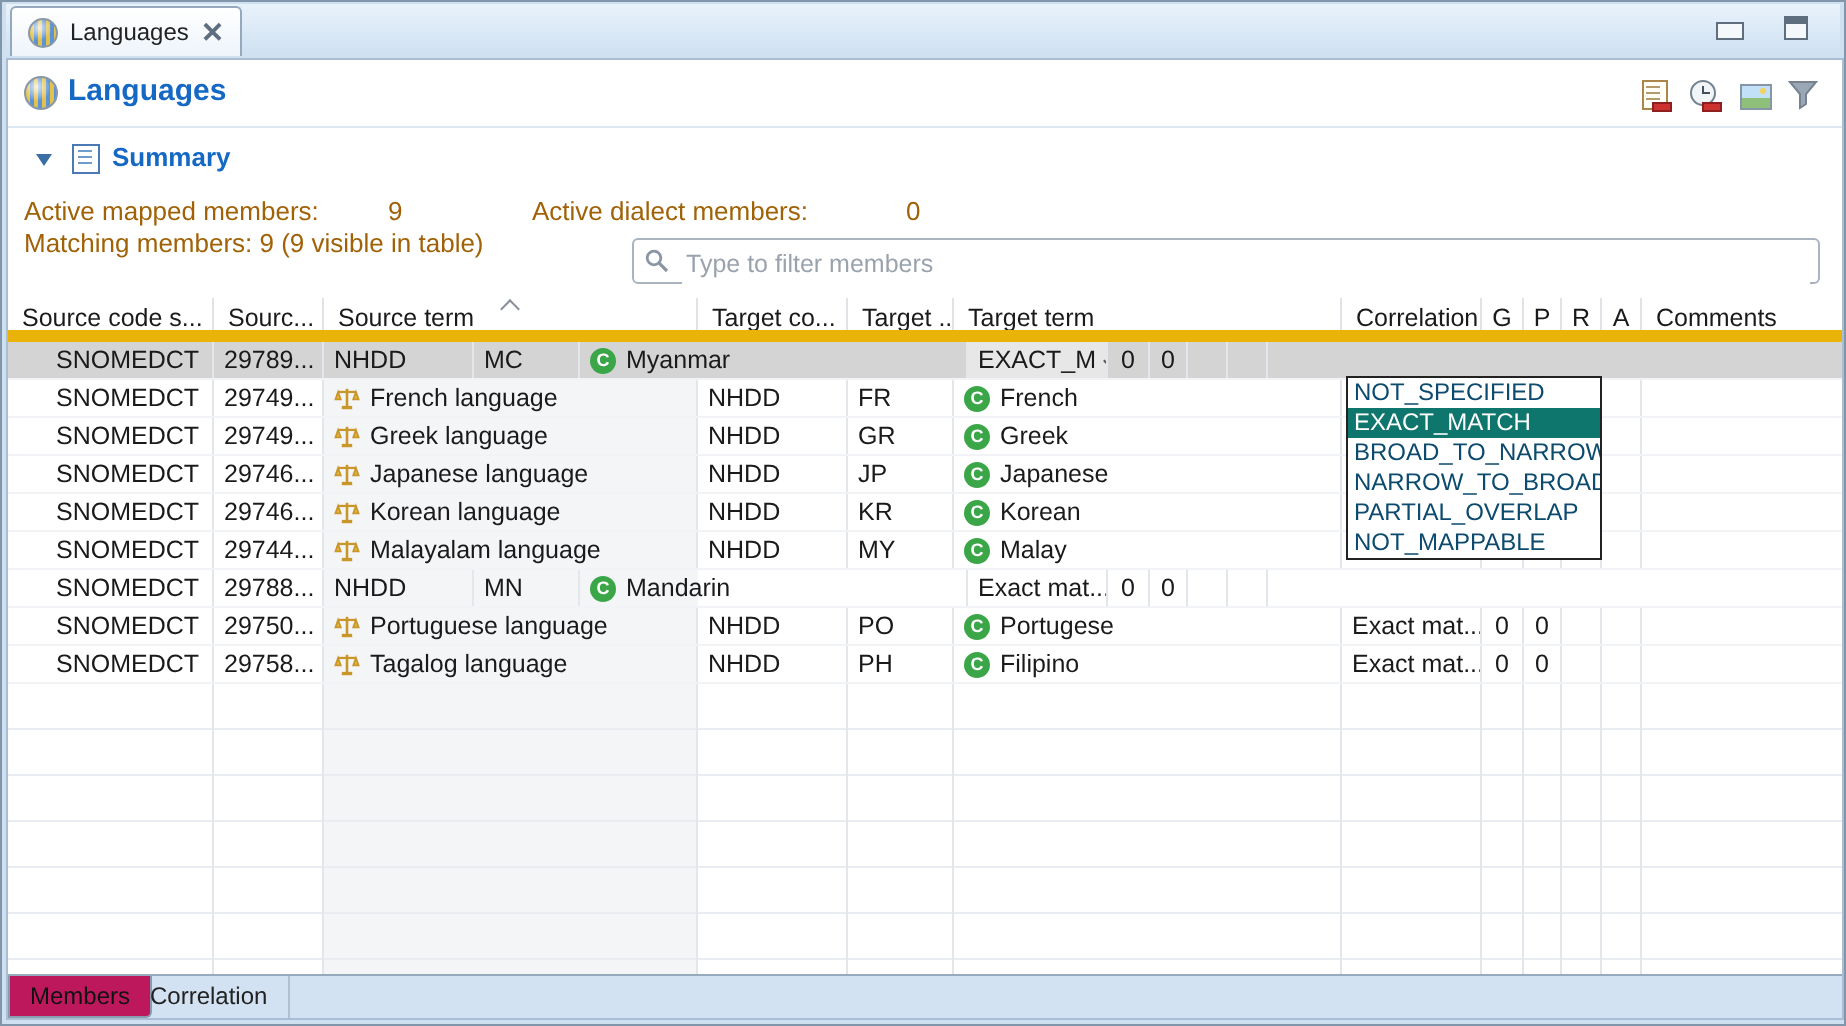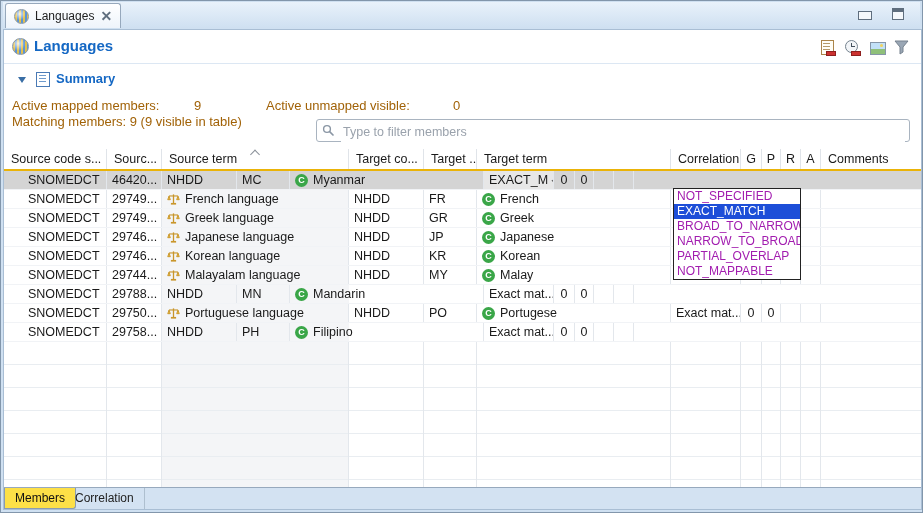--- a/index.html
+++ b/index.html
@@ -59,21 +59,21 @@
   .filter{position:absolute;left:312px;top:89px;width:594px;height:23px;box-sizing:border-box;
       border:1px solid #a9b4c0;border-radius:3px;background:#fff;}
   .filter input{position:absolute;left:24px;top:1px;width:560px;height:19px;border:none;outline:none;
       font-family:"Liberation Sans",sans-serif;font-size:12.5px;color:#6d28d9;}
   .filter input::placeholder{color:#9aa2ac;}
   .mag{position:absolute;left:5px;top:4px;}
 
   
   .grid{position:absolute;left:0;top:119px;width:917px;height:338px;}
   .sort-shade{position:absolute;left:158px;top:22px;width:187px;height:316px;background:#f4f5f7;}
-  .thead{position:relative;display:flex;height:22px;background:#fff;border-bottom:2px solid #eab308;box-sizing:border-box;}
+  .thead{position:relative;display:flex;height:22px;background:#fff;border-bottom:6px solid #eab308;box-sizing:border-box;}
   .hcell{position:relative;box-sizing:border-box;border-right:1px solid #e0e4e9;font-size:12.5px;
       line-height:21px;padding:0 7px;white-space:nowrap;overflow:hidden;}
   .hc{text-align:center;padding:0;}
   .sort-arrow{position:absolute;top:2px;left:50%;width:6px;height:6px;border-left:1.5px solid #8a9099;
       border-top:1.5px solid #8a9099;transform:translateX(-50%) rotate(45deg);}
   .trow{position:relative;display:flex;height:19px;box-sizing:border-box;border-bottom:1px solid #f1f3f6;}
   .trow.selected{background:#d4d4d4;}
   .cell{box-sizing:border-box;border-right:1px solid #e3e7ec;font-size:12.5px;line-height:18px;
       padding:0 5px;white-space:nowrap;overflow:hidden;display:flex;align-items:center;gap:5px;}
   .c0{width:103px;} .c1{width:55px;} .c2{width:187px;} .c3{width:75px;} .c4{width:53px;}
@@ -86,27 +86,27 @@
   .scales{flex:0 0 auto;width:13px;height:13px;}
   .combo{background:#e7e7e7;}
   .chev{width:6px;height:6px;border-right:1.5px solid #555;border-bottom:1.5px solid #555;
       transform:rotate(45deg);margin-left:auto;margin-right:5px;flex:0 0 auto;}
   .empty-area{position:relative;height:145px;
       background:repeating-linear-gradient(to bottom,transparent 0,transparent 22px,#e9edf1 22px,#e9edf1 23px);}
   .vline{position:absolute;top:0;bottom:0;width:1px;background:#e3e7ec;}
 
   
   .dropdown{position:absolute;left:669px;top:158px;width:126px;background:#fff;border:1px solid #222;z-index:30;}
-  .dd-item{height:15px;line-height:15px;font-size:12px;padding-left:3px;white-space:nowrap;overflow:hidden;color:#a21caf;}
-  .dd-item.selected{background:#1d4ed8;color:#fff;}
+  .dd-item{height:15px;line-height:15px;font-size:12px;padding-left:3px;white-space:nowrap;overflow:hidden;color:#0c4a6e;}
+  .dd-item.selected{background:#0f766e;color:#fff;}
 
   
   .bottom-tabs{position:absolute;left:0;right:0;bottom:0;height:22px;background:#d3e2f2;border-top:1px solid #97a9bd;box-sizing:border-box;}
   .btab{position:absolute;top:0;height:21px;line-height:20px;font-size:12px;padding:0 10px;box-sizing:border-box;}
-  .btab.active{left:0;background:#fde047;border:1px solid #8a9cb0;border-top:none;border-bottom-right-radius:3px;color:#111;}
+  .btab.active{left:0;background:#be185d;border:1px solid #8a9cb0;border-top:none;border-bottom-right-radius:3px;color:#111;}
   .btab.plain{left:61px;border-right:1px solid #aebfcf;color:#222;}
 </style>
 </head>
 <body>
 
 <div class="page">
 
   <div class="tabbar">
     <div class="editor-tab">
       <span class="globe g15"></span>
@@ -142,21 +142,21 @@
     </div>
 
     <div class="hr1"></div>
 
     <div class="tri-down"></div>
     <div class="sum-icon"></div>
     <div class="sum-title">Summary</div>
 
     <span class="lbl" style="left:8px;top:68px;">Active mapped members:</span>
     <span class="lbl" style="left:190px;top:68px;">9</span>
-    <span class="lbl" style="left:262px;top:68px;">Active unmapped visible:</span>
+    <span class="lbl" style="left:262px;top:68px;">Active dialect members:</span>
     <span class="lbl" style="left:449px;top:68px;">0</span>
     <span class="lbl" style="left:8px;top:84px;">Matching members: 9 (9 visible in table)</span>
 
     <div class="filter">
       <svg class="mag" width="13" height="13" viewBox="0 0 13 13">
         <circle cx="5" cy="5" r="3.4" fill="none" stroke="#8a96a4" stroke-width="1.4"></circle>
         <line x1="7.6" y1="7.6" x2="11.5" y2="11.5" stroke="#8a96a4" stroke-width="1.6"></line>
       </svg>
       <input type="text" value="" placeholder="Type to filter members" style="">
     </div>
@@ -173,21 +173,21 @@
           <div class="hcell c6">Correlation</div>
           <div class="hcell c7 hc">G</div>
           <div class="hcell c8 hc">P</div>
           <div class="hcell c9 hc">R</div>
           <div class="hcell c10 hc">A</div>
           <div class="hcell c11">Comments</div>
         </div>
       <div>
           <div class="trow selected">
             <div class="cell c0">SNOMEDCT</div>
-            <div class="cell c1">46420...</div>
+            <div class="cell c1">29789...</div>
             <div class="cell c3">NHDD</div>
             <div class="cell c4">MC</div>
             <div class="cell c5"><span class="cicon">C</span>Myanmar</div>
             <div class="cell c6 combo">
               <span>EXACT_M</span>
               <span class="chev"></span>
             </div>
             <div class="cell c7">0</div>
             <div class="cell c8">0</div>
             <div class="cell c9"></div>
@@ -335,20 +335,29 @@
             <div class="cell c6">Exact mat...</div>
             <div class="cell c7">0</div>
             <div class="cell c8">0</div>
             <div class="cell c9"></div>
             <div class="cell c10"></div>
             <div class="cell c11"></div>
           </div>
           <div class="trow">
             <div class="cell c0">SNOMEDCT</div>
             <div class="cell c1">29758...</div>
+            <div class="cell c2"><svg class="scales" viewBox="0 0 14 14">
+                <g stroke="#c9962a" fill="#e8b93e">
+                  <line x1="7" y1="1.5" x2="7" y2="11" stroke-width="1.4"></line>
+                  <line x1="2.2" y1="3.2" x2="11.8" y2="3.2" stroke-width="1.2"></line>
+                  <path d="M2.2 3.2 L0.8 7.2 L3.6 7.2 Z"></path>
+                  <path d="M11.8 3.2 L10.4 7.2 L13.2 7.2 Z"></path>
+                  <line x1="4.2" y1="11.6" x2="9.8" y2="11.6" stroke-width="1.8"></line>
+                </g>
+              </svg>Tagalog language</div>
             <div class="cell c3">NHDD</div>
             <div class="cell c4">PH</div>
             <div class="cell c5"><span class="cicon">C</span>Filipino</div>
             <div class="cell c6">Exact mat...</div>
             <div class="cell c7">0</div>
             <div class="cell c8">0</div>
             <div class="cell c9"></div>
             <div class="cell c10"></div>
             <div class="cell c11"></div>
           </div>

